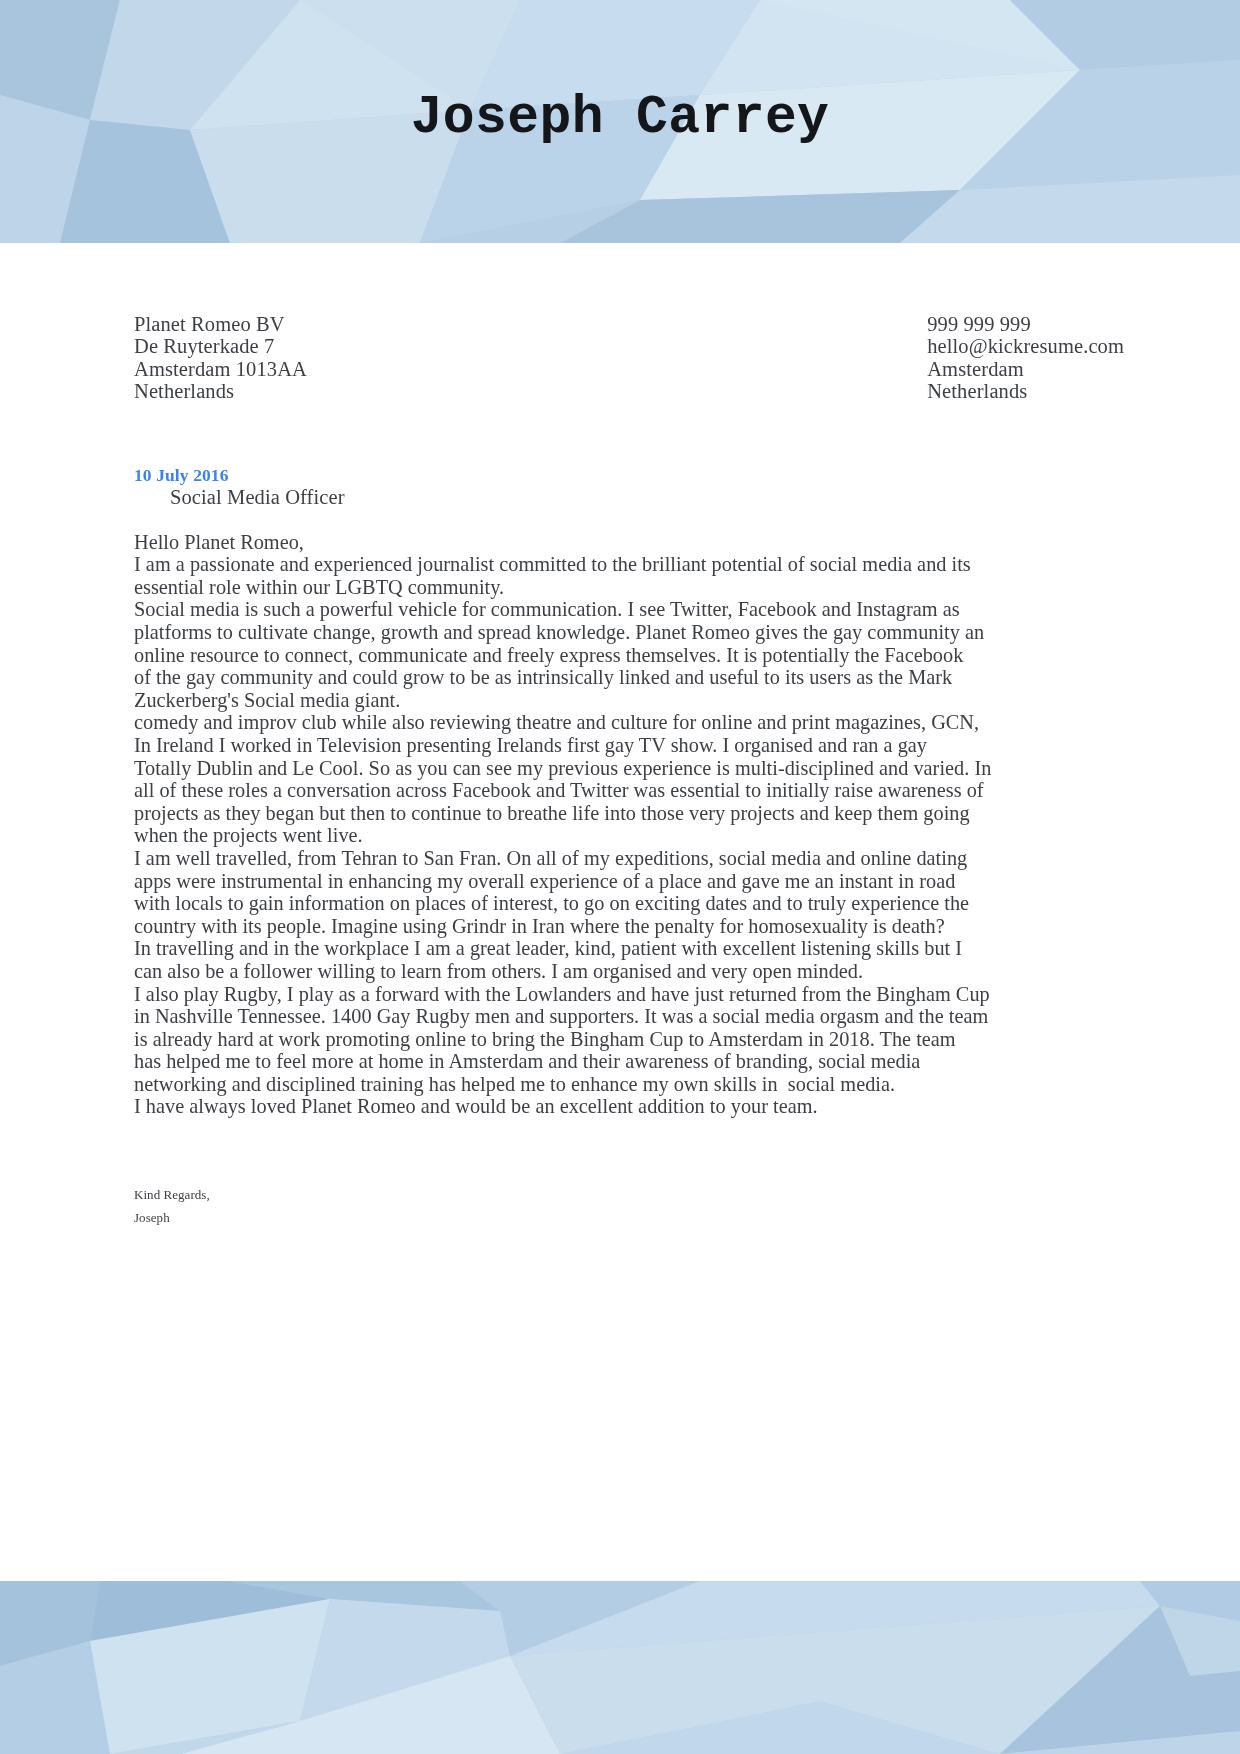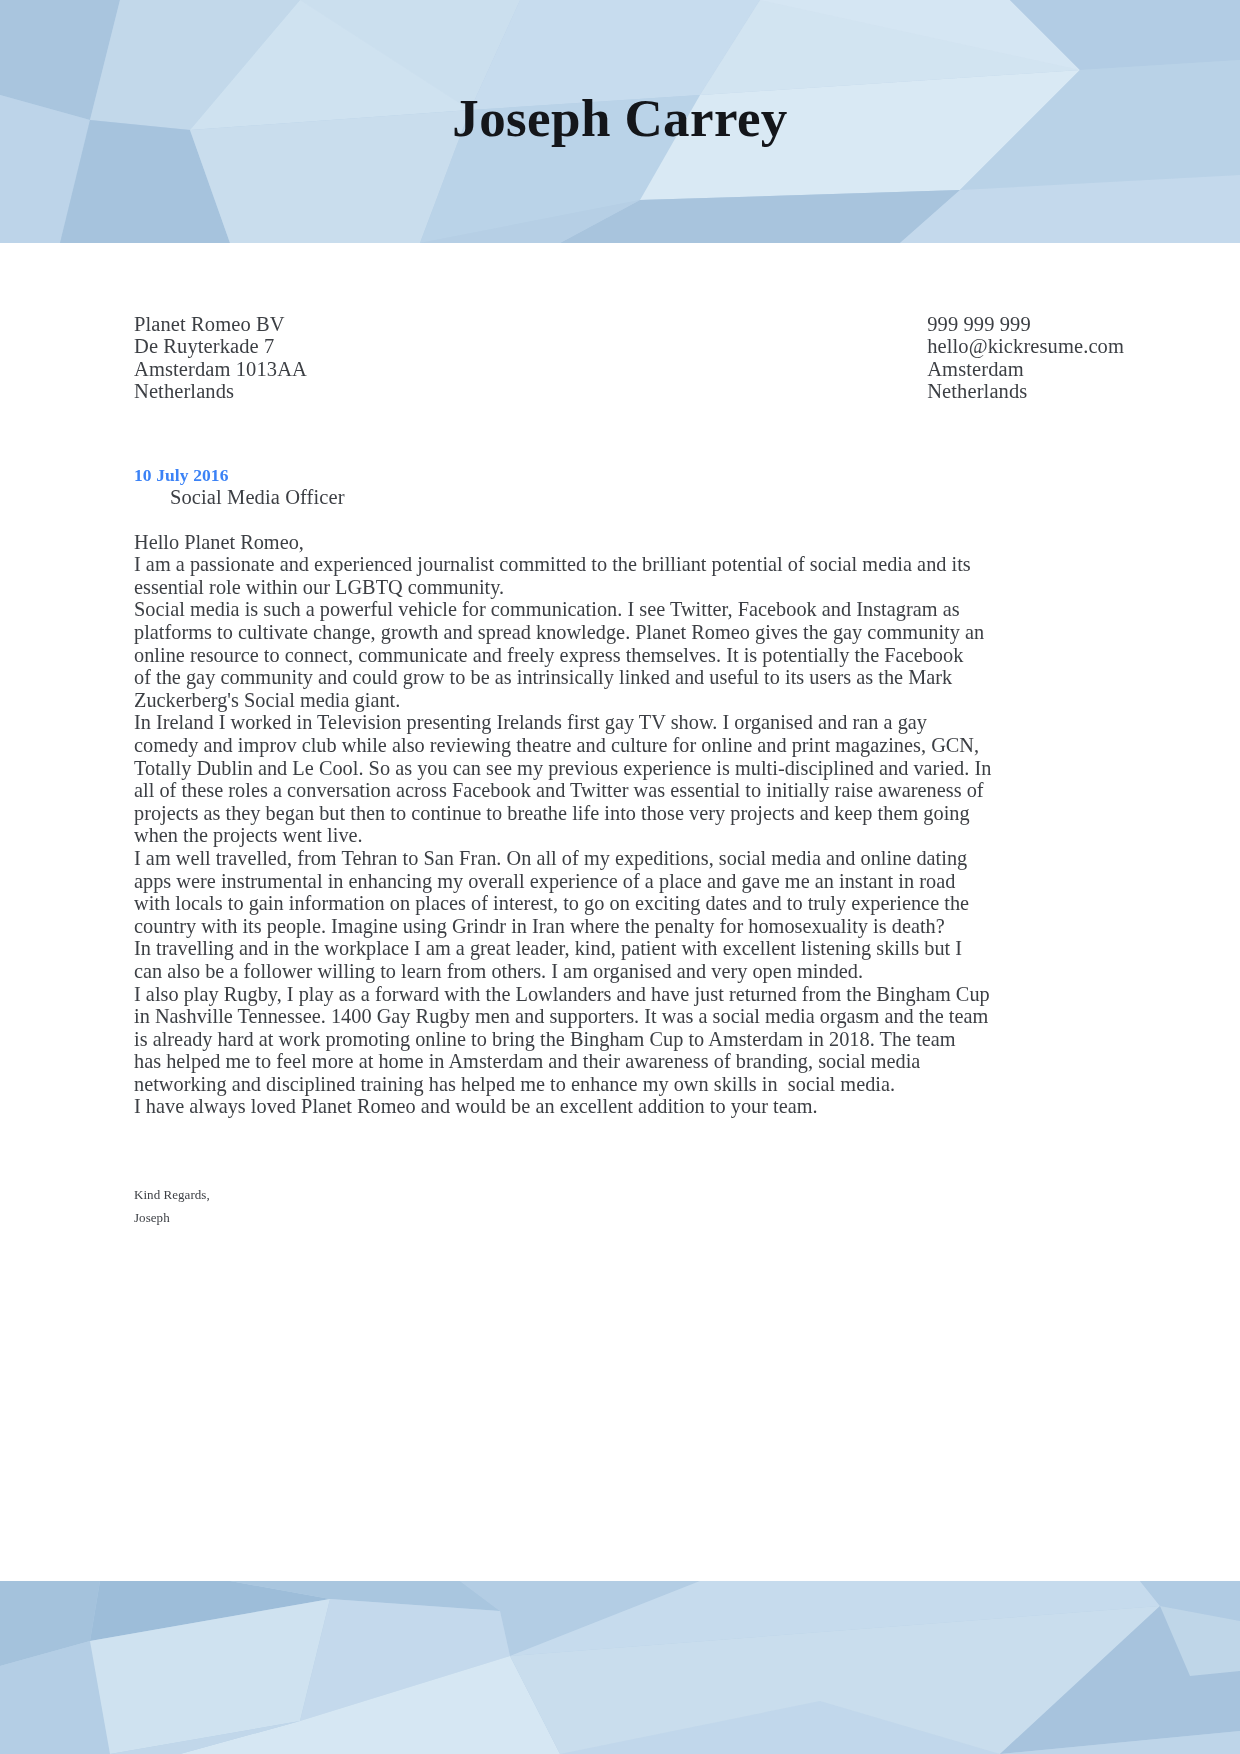--- a/index.html
+++ b/index.html
@@ -51,21 +51,21 @@
     top: 0;
     left: 0;
     width: 1240px;
     height: 243px;
     display: flex;
     align-items: center;
     justify-content: center;
     pointer-events: none;
   }
   .name {
-    font-family: Liberation Serif, serif;
+    font-family: Liberation Mono, monospace;
     font-weight: bold;
     font-size: 53px;
     letter-spacing: 0.4px;
     color: #14161a;
     line-height: 1;
     margin: 0;
     padding-bottom: 6px;
   }
 
   
@@ -195,22 +195,22 @@
 
     <div class="letter">
       <div class="letter-line">Hello Planet Romeo,</div>
       <div class="letter-line">I am a passionate and experienced journalist committed to the brilliant potential of social media and its</div>
       <div class="letter-line">essential role within our LGBTQ community.</div>
       <div class="letter-line">Social media is such a powerful vehicle for communication. I see Twitter, Facebook and Instagram as</div>
       <div class="letter-line">platforms to cultivate change, growth and spread knowledge. Planet Romeo gives the gay community an</div>
       <div class="letter-line">online resource to connect, communicate and freely express themselves. It is potentially the Facebook</div>
       <div class="letter-line">of the gay community and could grow to be as intrinsically linked and useful to its users as the Mark</div>
       <div class="letter-line">Zuckerberg's Social media giant.</div>
+      <div class="letter-line">comedy and improv club while also reviewing theatre and culture for online and print magazines, GCN,</div>
       <div class="letter-line">In Ireland I worked in Television presenting Irelands first gay TV show. I organised and ran a gay</div>
-      <div class="letter-line">comedy and improv club while also reviewing theatre and culture for online and print magazines, GCN,</div>
       <div class="letter-line">Totally Dublin and Le Cool. So as you can see my previous experience is multi-disciplined and varied. In</div>
       <div class="letter-line">all of these roles a conversation across Facebook and Twitter was essential to initially raise awareness of</div>
       <div class="letter-line">projects as they began but then to continue to breathe life into those very projects and keep them going</div>
       <div class="letter-line">when the projects went live.</div>
       <div class="letter-line">I am well travelled, from Tehran to San Fran. On all of my expeditions, social media and online dating</div>
       <div class="letter-line">apps were instrumental in enhancing my overall experience of a place and gave me an instant in road</div>
       <div class="letter-line">with locals to gain information on places of interest, to go on exciting dates and to truly experience the</div>
       <div class="letter-line">country with its people. Imagine using Grindr in Iran where the penalty for homosexuality is death?</div>
       <div class="letter-line">In travelling and in the workplace I am a great leader, kind, patient with excellent listening skills but I</div>
       <div class="letter-line">can also be a follower willing to learn from others. I am organised and very open minded.</div>

